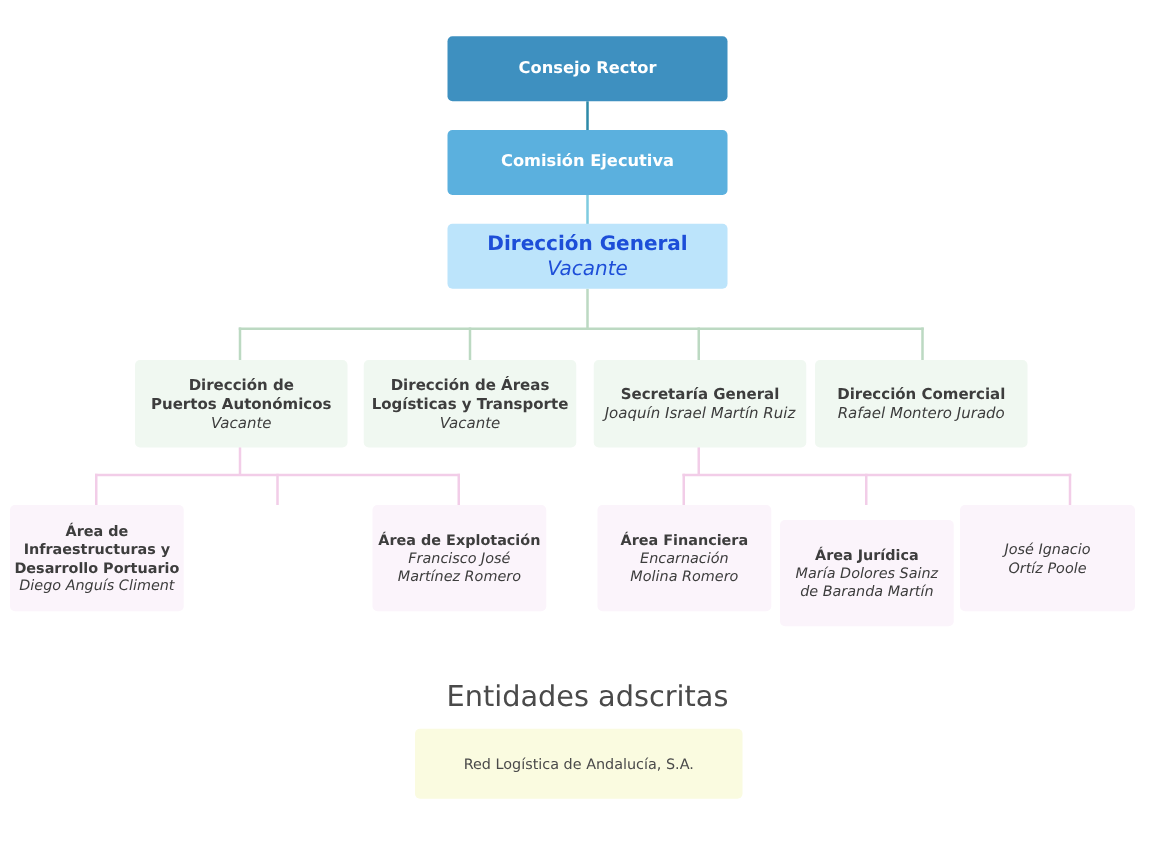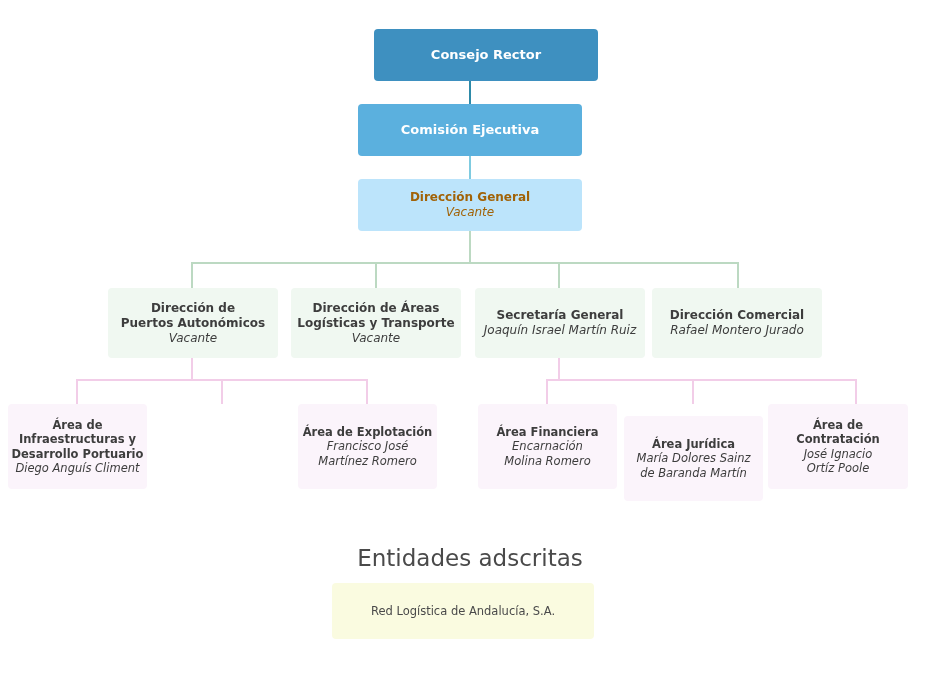--- a/index.html
+++ b/index.html
@@ -48,22 +48,22 @@
   }
   
   .tier-commission {
     background: #5bb0de;
     color: #ffffff;
     font-size: 13px;
   }
   
   .tier-direction {
     background: #bce4fb;
-    color: #a16207;
-    font-size: 12px;
+    color: #1d4ed8;
+    font-size: 16px;
   }
   
   .tier-green {
     background: #f0f8f1;
     color: #3d3d3d;
     font-size: 12px;
     padding: 6px 4px;
   }
   
   .tier-pink {
@@ -120,21 +120,21 @@
   <div class="conn conn-pink" style="left:76px; top:379px; width:2px; height:25px;"></div>
   <div class="conn conn-pink" style="left:221px; top:379px; width:2px; height:25px;"></div>
   <div class="conn conn-pink" style="left:366px; top:379px; width:2px; height:25px;"></div>
 
   <div class="conn conn-pink" style="left:558px; top:357px; width:2px; height:23px;"></div>
   <div class="conn conn-pink" style="left:546px; top:379px; width:311px; height:2px;"></div>
   <div class="conn conn-pink" style="left:546px; top:379px; width:2px; height:25px;"></div>
   <div class="conn conn-pink" style="left:692px; top:379px; width:2px; height:25px;"></div>
   <div class="conn conn-pink" style="left:855px; top:379px; width:2px; height:25px;"></div>
 
-  <div class="node tier-council" style="left:374px; top:29px; width:224px; height:52px;">
+  <div class="node tier-council" style="left:358px; top:29px; width:224px; height:52px;">
     <div class="title">Consejo Rector</div>
   </div>
 
   <div class="node tier-commission" style="left:358px; top:104px; width:224px; height:52px;">
     <div class="title">Comisión Ejecutiva</div>
   </div>
 
   <div class="node tier-direction" style="left:358px; top:179px; width:224px; height:52px;">
     <div class="title">Dirección General</div>
     <div class="person">Vacante</div>
@@ -182,21 +182,20 @@
     <div class="person">Molina Romero</div>
   </div>
 
   <div class="node tier-pink" style="left:624px; top:416px; width:139px; height:85px;">
     <div class="title">Área Jurídica</div>
     <div class="person">María Dolores Sainz</div>
     <div class="person">de Baranda Martín</div>
   </div>
 
   <div class="node tier-pink" style="left:768px; top:404px; width:140px; height:85px;">
-    <div class="title">Área de Contratación</div>
     <div class="person">José Ignacio</div>
     <div class="person">Ortíz Poole</div>
   </div>
 
   <div class="section-heading" style="left:0px; top:545px; width:940px;">Entidades adscritas</div>
 
   <div class="node tier-yellow" style="left:332px; top:583px; width:262px; height:56px;">
     <div>Red Logística de Andalucía, S.A.</div>
   </div>
 

